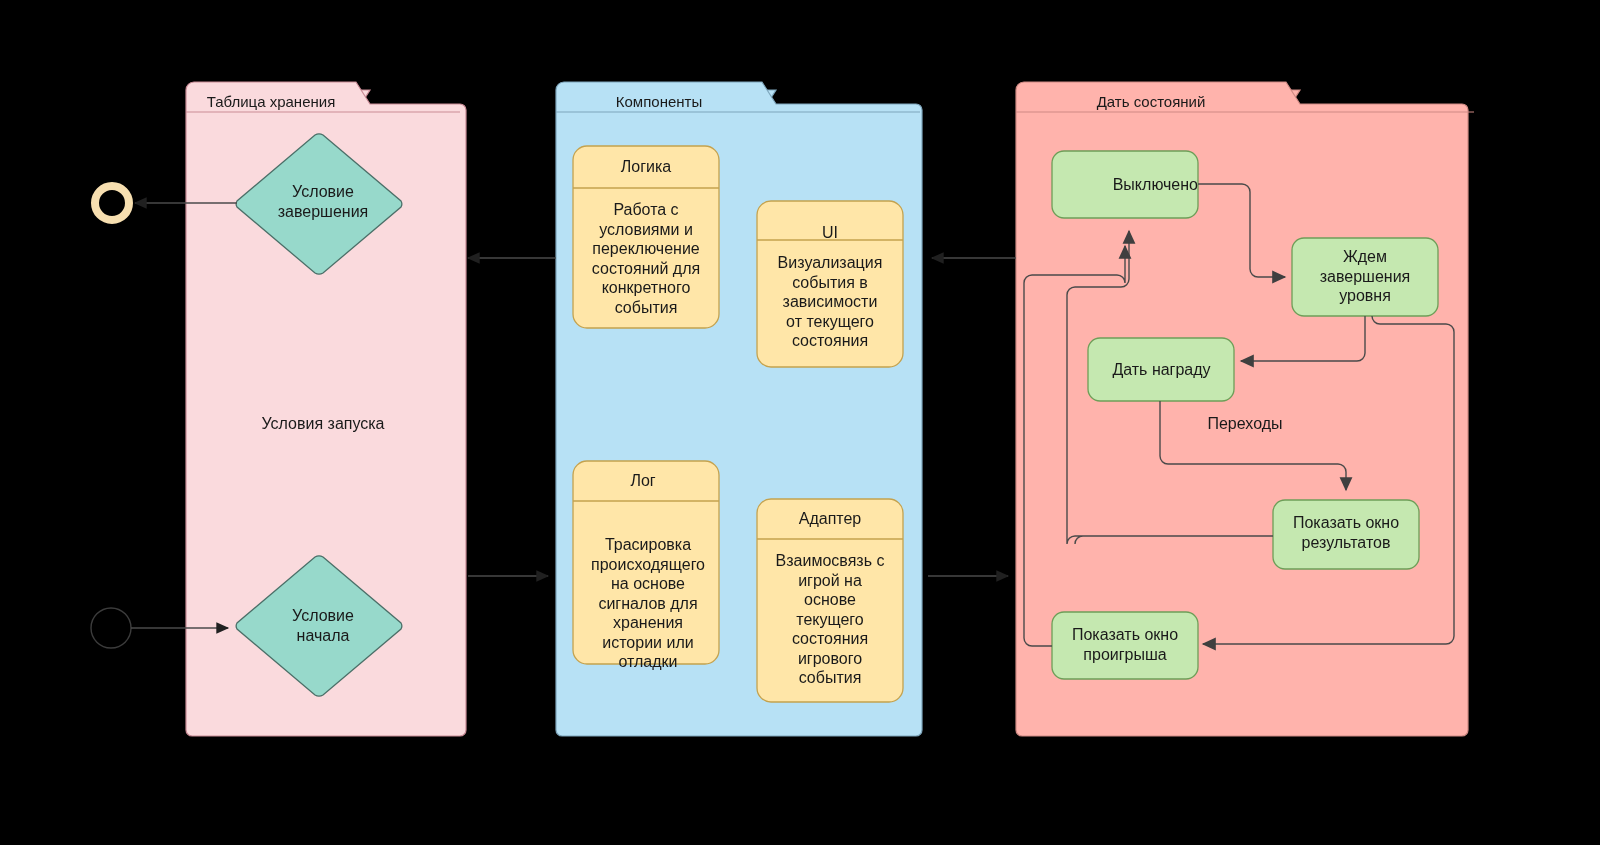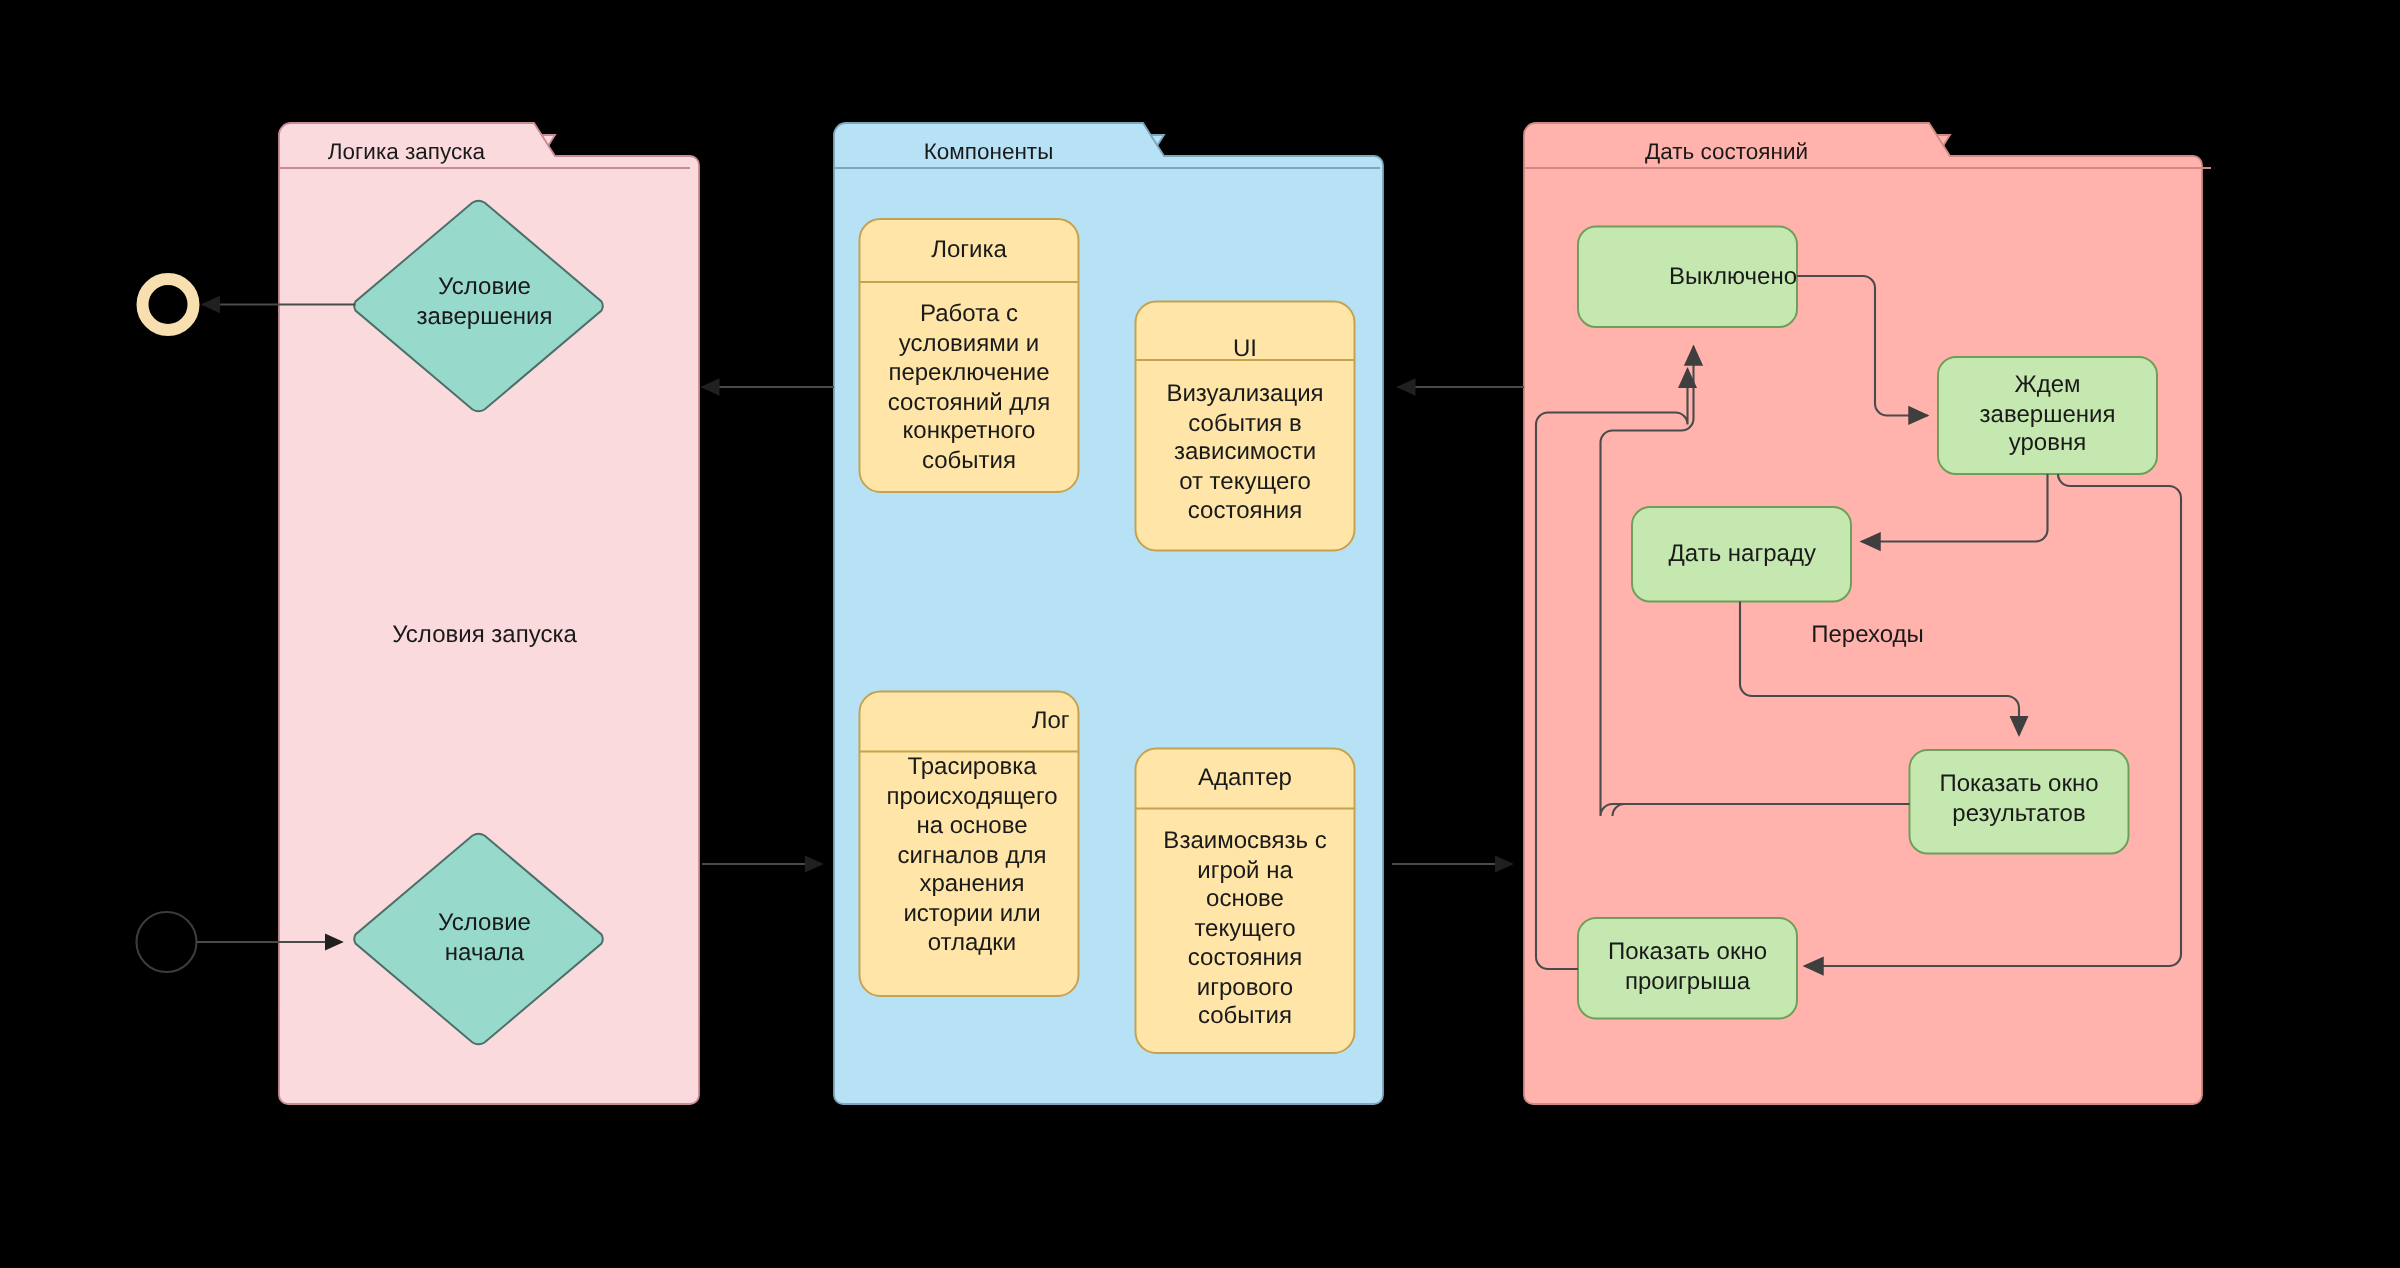--- a/index.html
+++ b/index.html
@@ -120,21 +120,21 @@
   <g fill="none" stroke="#4a4a4a" stroke-width="1.4">
     <path d="M237 203 H135" marker-end="url(#arrEndDark)"></path>
     <path d="M131 628 H228" marker-end="url(#arrEndDark)"></path>
     <path d="M556 258 H468" marker-end="url(#arrEndDark)"></path>
     <path d="M1016 258 H932" marker-end="url(#arrEndDark)"></path>
     <path d="M468 576 H548" marker-end="url(#arrEndDark)"></path>
     <path d="M928 576 H1008" marker-end="url(#arrEndDark)"></path>
   </g>
 </svg>
 
-<div class="lbl container-title" style="left:186px;top:93px;width:170px;">Логика запуска</div>
+<div class="lbl container-title" style="left:186px;top:93px;width:170px;">Таблица хранения</div>
 <div class="lbl container-title" style="left:556px;top:93px;width:206px;">Компоненты</div>
 <div class="lbl container-title" style="left:1016px;top:93px;width:270px;">Дать состояний</div>
 
 <div class="lbl group-note" style="left:186px;top:414px;width:274px;">Условия запуска</div>
 <div class="lbl edge-label" style="left:1160px;top:414px;width:170px;">Переходы</div>
 
 <div class="lbl diamond-text" style="left:237px;top:182px;width:172px;">Условие
 завершения</div>
 <div class="lbl diamond-text" style="left:237px;top:606px;width:172px;">Условие
 начала</div>
@@ -147,22 +147,22 @@
 конкретного
 события</div>
 
 <div class="lbl comp-title" style="left:771px;top:211px;width:118px;margin-top:12px;">UI</div>
 <div class="lbl comp-body" style="left:759px;top:253px;width:142px;">Визуализация
 события в
 зависимости
 от текущего
 состояния</div>
 
-<div class="lbl comp-title" style="left:573px;top:471px;width:140px;text-align:right;">Лог</div>
-<div class="lbl comp-body" style="left:574px;top:502px;width:148px;">Трасировка
+<div class="lbl comp-title" style="left:573px;top:471px;width:140px;">Лог</div>
+<div class="lbl comp-body" style="left:574px;top:535px;width:148px;">Трасировка
 происходящего
 на основе
 сигналов для
 хранения
 истории или
 отладки</div>
 
 <div class="lbl comp-title" style="left:757px;top:509px;width:146px;">Адаптер</div>
 <div class="lbl comp-body" style="left:758px;top:551px;width:144px;">Взаимосвязь с
 игрой на

